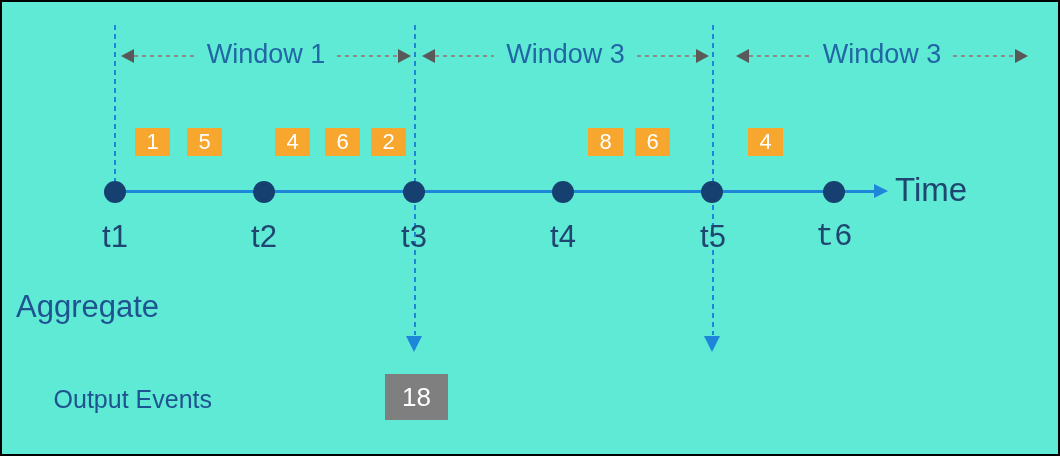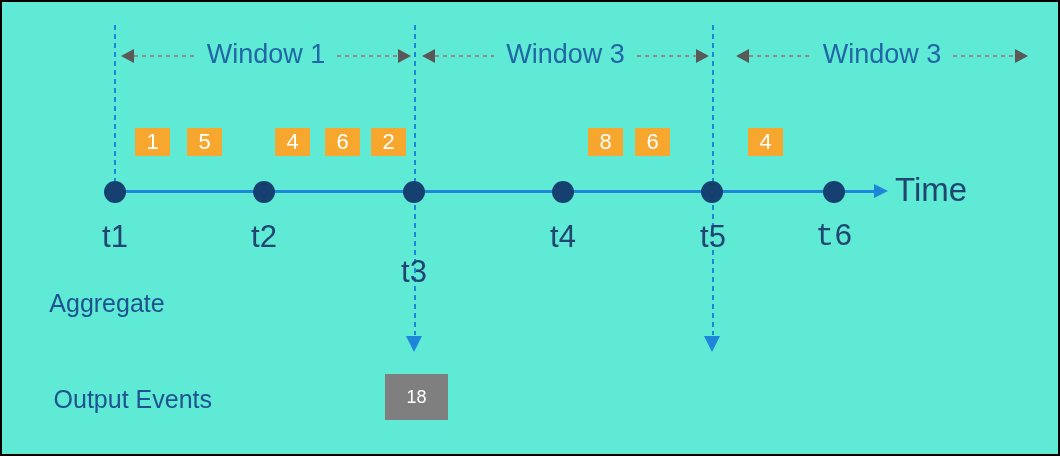--- a/index.html
+++ b/index.html
@@ -40,27 +40,27 @@
     position:absolute;top:126px;width:35px;height:28px;background:#F7A62E;
     color:#fff;font-size:22px;font-weight:300;
     display:flex;align-items:center;justify-content:center;
   }
   
   .down-arrowhead{position:absolute;top:334px;width:0;height:0;
     border-left:8px solid transparent;border-right:8px solid transparent;border-top:16px solid #1E86D9;}
   
   .output-box{
     position:absolute;top:372px;width:63px;height:46px;background:#7F7F7F;
-    color:#fff;font-size:18px;font-weight:300;
+    color:#fff;font-size:26px;font-weight:300;
     display:flex;align-items:center;justify-content:center;
   }
   
   .aggregate-label{
-    position:absolute;left:14px;top:286px;width:182px;text-align:center;
-    color:#1F5290;font-size:25px;font-weight:300;line-height:1.25;
+    position:absolute;left:14px;top:286px;width:182px;
+    color:#1F5290;font-size:31px;font-weight:300;line-height:1.25;
   }
   .output-label{
     position:absolute;left:14px;top:383px;width:196px;text-align:right;
     color:#1F5290;font-size:25px;font-weight:300;
   }
 </style>
 </head>
 <body>
 
 <div id="canvas">
@@ -105,21 +105,21 @@
   <div class="dot" style="left:102px;"></div>
   <div class="dot" style="left:251px;"></div>
   <div class="dot" style="left:401px;"></div>
   <div class="dot" style="left:550px;"></div>
   <div class="dot" style="left:699px;"></div>
   <div class="dot" style="left:821px;"></div>
   <div class="time-label">Time</div>
 
   <div class="tick" style="left:83px;">t1</div>
   <div class="tick" style="left:232px;text-align:center;">t2</div>
-  <div class="tick" style="left:382px;margin-top:35px;">t3</div>
+  <div class="tick" style="left:382px;">t3</div>
   <div class="tick" style="left:531px;">t4</div>
   <div class="tick" style="left:681px;">t5</div>
   <div class="tick" style="left:802px;font-family:Liberation Mono, monospace;">t6</div>
 
   <div class="down-arrowhead" style="left:404px;"></div>
   <div class="down-arrowhead" style="left:702px;"></div>
 
   <div class="aggregate-label">
     <div>Aggregate</div>
   </div>

